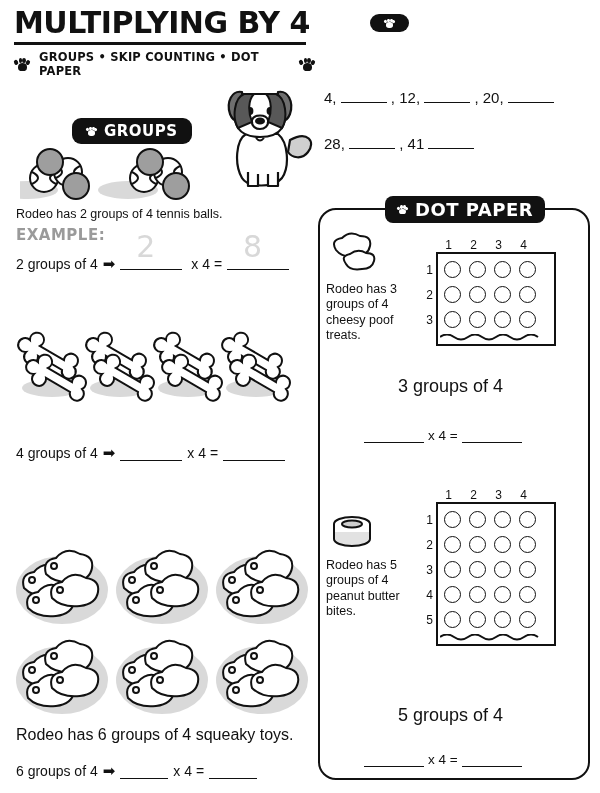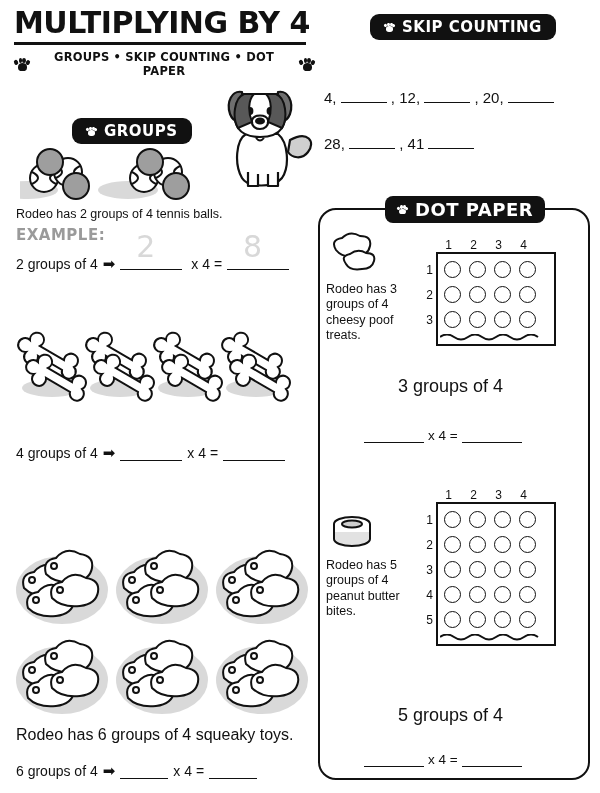--- a/index.html
+++ b/index.html
@@ -19,21 +19,21 @@
   .title {
     font-family:"DejaVu Sans", sans-serif;
     font-weight:bold;
     font-size:30px;
     letter-spacing:-0.5px;
     line-height:1;
     margin:0;
     white-space:nowrap;
   }
   .title-rule { border-bottom:3px solid #111; margin-top:4px; width:292px; }
-  .subtitle-row { display:flex; align-items:center; gap:10px; margin-top:5px;text-align:center; }
+  .subtitle-row { display:flex; align-items:center; gap:10px; margin-top:5px; }
   .subtitle {
     font-family:"DejaVu Sans", sans-serif;
     font-weight:bold; font-size:11.5px; letter-spacing:0.2px;
   }
 
   
   .paw { display:inline-block; position:relative; width:16px; height:14px; }
   .paw i { position:absolute; background:#111; border-radius:50%; display:block; }
   .paw .pad { width:9px; height:7.5px; left:3.5px; top:6px; border-radius:50% 50% 45% 45%; }
   .paw .t1 { width:3.6px; height:4.6px; left:0.4px; top:3.2px; transform:rotate(-25deg); }
@@ -383,21 +383,20 @@
   </div>
 
   <div class="pill skip-pill">
     <span class="paw white sm">
         <i class="t1"></i>
         <i class="t2"></i>
         <i class="t3"></i>
         <i class="t4"></i>
         <i class="pad"></i>
       </span>
-    <span>SKIP COUNTING</span>
   </div>
   <div class="skip-lines">
     <div>
       <span>4,</span>
       <span class="blank2"></span>
       <span>, 12,</span>
       <span class="blank2"></span>
       <span>, 20,</span>
       <span class="blank2"></span>
     </div>

